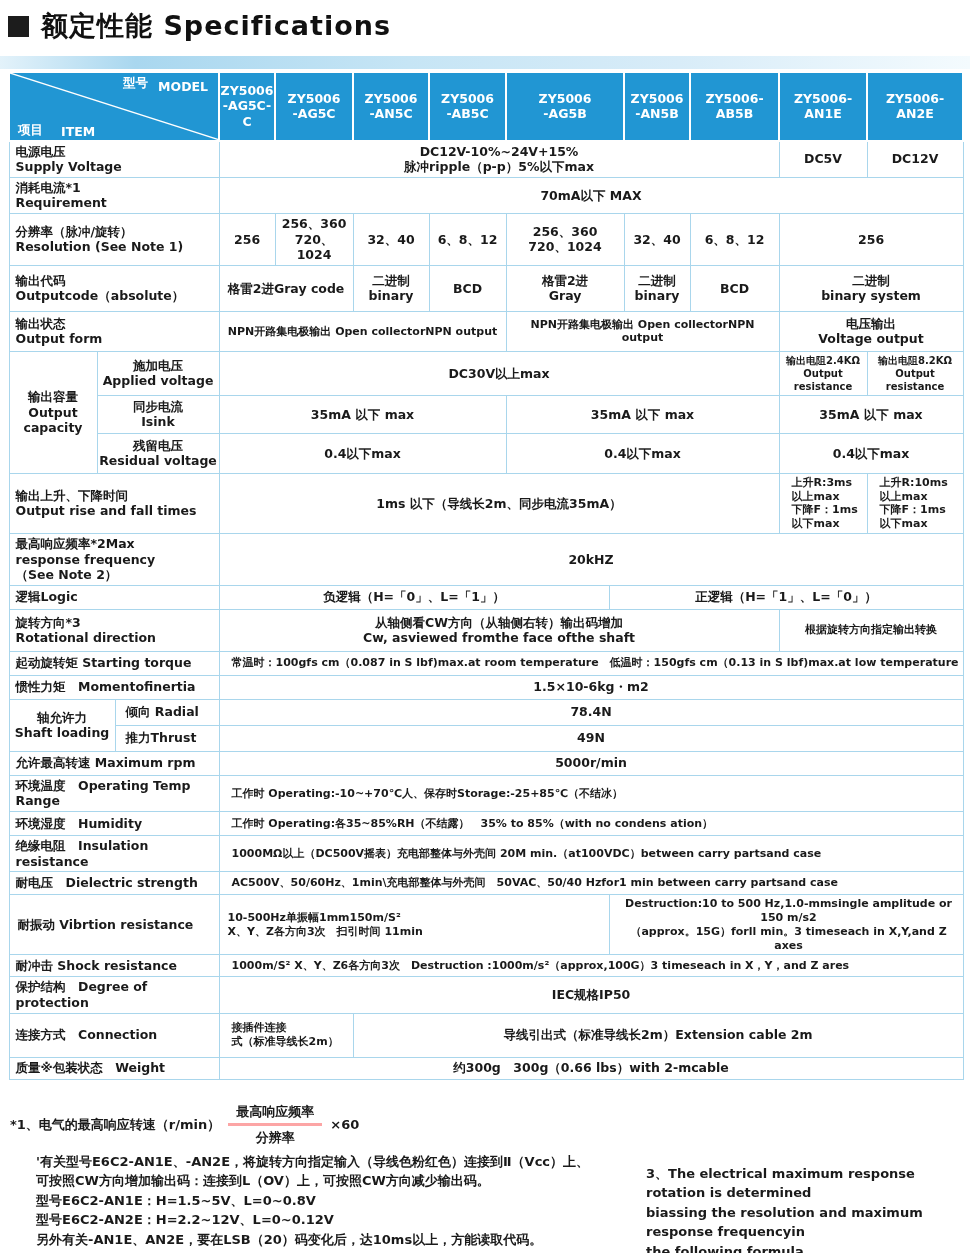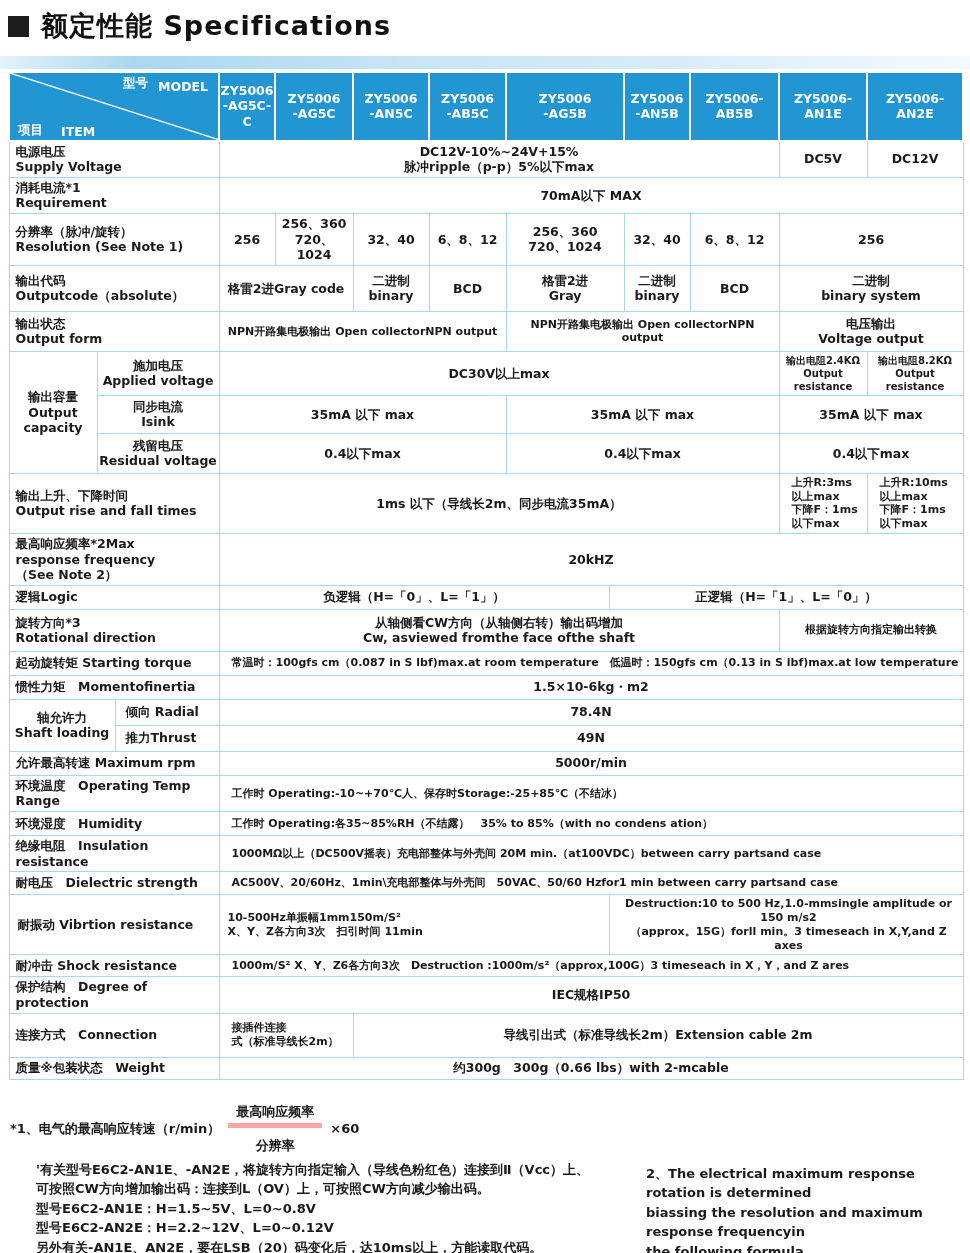--- a/index.html
+++ b/index.html
@@ -47,22 +47,22 @@
   tr.h26 td { height: 26px; } tr.h36 td { height: 36px; } tr.h38 td { height: 38px; }
   tr.h40 td { height: 40px; } tr.h42 td { height: 42px; } tr.h44 td { height: 44px; }
   tr.h45 td { height: 45px; padding-left: 8px; } tr.h46 td { height: 46px; } tr.h50 td { height: 50px; }
   tr.h60 td { height: 60px; } tr.hdr th { height: 38px; }
   
   .notes { display: flex; margin: 22px 0 0 10px; font-size: 13px; line-height: 1.5; }
   .notes-left { width: 636px; }
   .notes-right { width: 318px; padding-top: 62px; }
   .frac-line { display: flex; align-items: center; margin-bottom: 4px; }
   .frac { display: inline-flex; flex-direction: column; text-align: center; margin: 0 8px; }
-  .frac .num { border-bottom: 5px solid #fca5a5; padding: 0 8px 2px; }
-  .frac .den { padding-top: 8px; }
+  .frac .num { border-bottom: 3px solid #fca5a5; padding: 0 8px 2px; }
+  .frac .den { padding-top: 2px; }
   .note-lines { padding-left: 26px; }
   .note-lines div, .notes-right div.nline { min-height: 19px; }
 </style>
 </head>
 <body>
 
 <div class="title-row">
   <span class="title-square"></span>
   <span class="page-title">额定性能 Specifications</span>
 </div>
@@ -266,21 +266,21 @@
     <td class="val left sm" colspan="10">工作时 Operating:各35~85%RH（不结露）　35% to 85%（with no condens ation）</td>
   </tr>
 
   <tr class="h23">
     <td class="lbl" colspan="3">绝缘电阻　Insulation resistance</td>
     <td class="val left sm" colspan="10">1000MΩ以上（DC500V摇表）充电部整体与外壳间 20M min.（at100VDC）between carry partsand case</td>
   </tr>
 
   <tr class="h23">
     <td class="lbl" colspan="3">耐电压　Dielectric strength</td>
-    <td class="val left sm" colspan="10">AC500V、20/60Hz、1min\充电部整体与外壳间　50VAC、50/60 Hzfor1 min between carry partsand case</td>
+    <td class="val left sm" colspan="10">AC500V、50/60Hz、1min\充电部整体与外壳间　50VAC、50/40 Hzfor1 min between carry partsand case</td>
   </tr>
 
   <tr class="h45">
     <td class="lbl" colspan="3">耐振动 Vibrtion resistance</td>
     <td class="val left sm" colspan="5">10-500Hz单振幅1mm150m/S²
 X、Y、Z各方向3次　扫引时间 11min</td>
     <td class="val sm" colspan="5">Destruction:10 to 500 Hz,1.0-mmsingle amplitude or 150 m/s2
 （approx。15G）forll min。3 timeseach in X,Y,and Z axes</td>
   </tr>
 
@@ -321,18 +321,18 @@
     <div class="note-lines">
       <div>'有关型号E6C2-AN1E、-AN2E，将旋转方向指定输入（导线色粉红色）连接到Ⅱ（Vcc）上、</div>
       <div>可按照CW方向增加输出码：连接到L（OV）上，可按照CW方向减少输出码。</div>
       <div>型号E6C2-AN1E：H=1.5~5V、L=0~0.8V</div>
       <div>型号E6C2-AN2E：H=2.2~12V、L=0~0.12V</div>
       <div>另外有关-AN1E、AN2E，要在LSB（20）码变化后，达10ms以上，方能读取代码。</div>
 
     </div>
   </div>
   <div class="notes-right">
-    <div class="nline">2、The electrical maximum response rotation is determined</div>
+    <div class="nline">3、The electrical maximum response rotation is determined</div>
     <div class="nline">biassing the resolution and maximum response  frequencyin</div>
     <div class="nline">the following formula.</div>
 
   </div>
 </div>
 
 </body></html>

